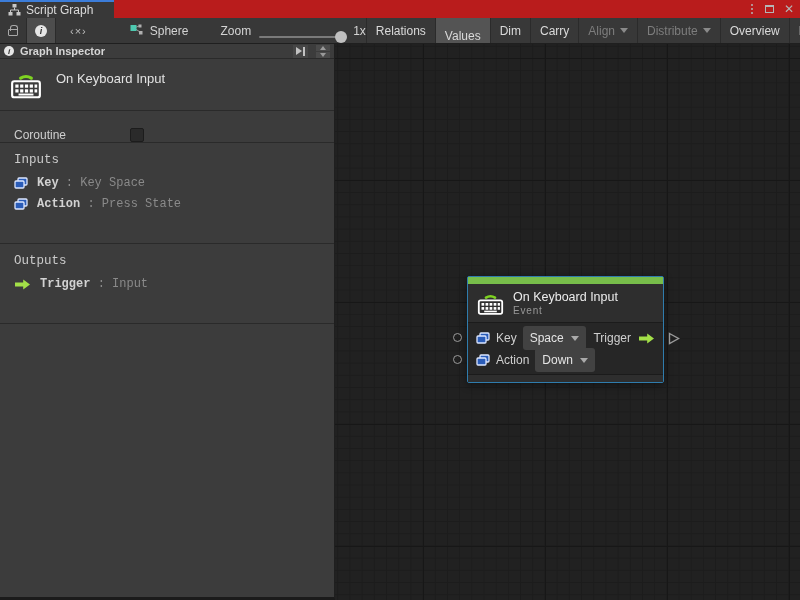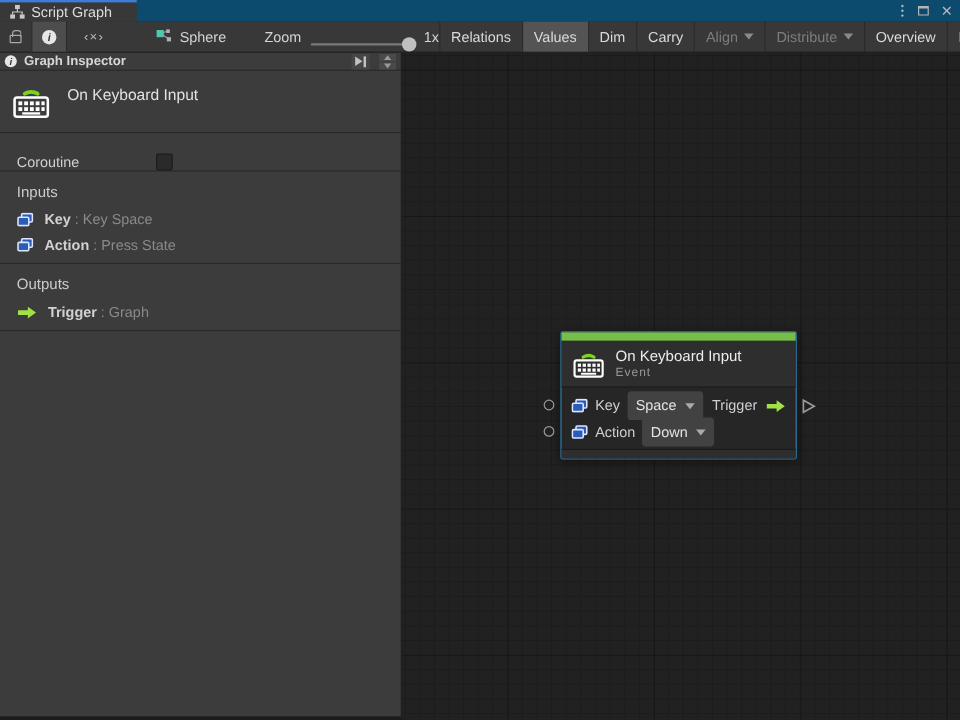--- a/index.html
+++ b/index.html
@@ -1,21 +1,21 @@
 <!DOCTYPE html>
 <html><head>
 <meta charset="utf-8">
 <style>
   * { box-sizing: border-box; margin: 0; padding: 0; }
   html,body { width:800px; height:600px; overflow:hidden; background:#202020;
               font-family:"Liberation Sans", sans-serif; }
   .window { position:relative; width:800px; height:600px; background:#242424; }
 
   
-  .tabbar { position:absolute; left:0; top:0; width:800px; height:18px; background:#0c4a6e; }
+  .tabbar { position:absolute; left:0; top:0; width:800px; height:18px; background:#b91c1c; }
   .tab { position:absolute; left:0; top:0; height:18px; width:114px; background:#383838;
          border-top:2px solid #3c7dd9; display:flex; align-items:center; gap:5px; padding:0 8px; }
   .tab-label { color:#dcdcdc; font-size:12px; white-space:nowrap; }
   .win-controls { position:absolute; right:6px; top:0; height:18px; display:flex; align-items:center; gap:10px; }
   .menu-dots { display:flex; flex-direction:column; gap:2px; padding:2px; }
   .menu-dots i { width:2px; height:2px; background:#b5b5b5; border-radius:50%; }
   .max-box { width:9px; height:8px; border:1px solid #b5b5b5; border-top-width:2px; }
   .close-x { color:#b5b5b5; font-size:12px; line-height:10px; }
 
   
@@ -31,21 +31,21 @@
                  font-size:9px; font-weight:bold; display:flex; align-items:center; justify-content:center; font-style:italic; }
   .code-glyph { color:#bdbdbd; font-size:11px; letter-spacing:1px; padding:0 14px; }
   .sphere-group { display:flex; align-items:center; gap:6px; margin-left:28px; }
   .sphere-svg { display:block; }
   .zoom-group { display:flex; align-items:flex-end; margin-left:32px; gap:8px; }
   .zoom-track { position:relative; width:86px; height:2px; background:#7a7a7a; border-radius:1px; }
   .zoom-handle { position:absolute; right:-2px; top:-5px; width:12px; height:12px; border-radius:50%; background:#c0c0c0; }
   .tb-right { margin-left:auto; display:flex; height:100%; border-left:1px solid #2b2b2b; }
   .tb-btn { height:100%; display:flex; align-items:center; padding:0 9px; border-right:1px solid #2b2b2b;
             color:#dadada; white-space:nowrap; gap:5px; }
-  .tb-btn.active { background:#545454; }
+  .tb-btn.active { background:#545454;align-items:flex-end; }
   .tb-btn.disabled { color:#7d7d7d; }
   .caret-down { width:0; height:0; border-left:4px solid transparent; border-right:4px solid transparent;
                 border-top:5px solid #8a8a8a; display:inline-block; }
 
   
   .graph { position:absolute; left:0; top:44px; width:800px; height:556px; background-color:#212121;
     background-image:
       linear-gradient(#171717 1px, transparent 1px),
       linear-gradient(90deg, #171717 1px, transparent 1px),
       linear-gradient(#1c1c1c 1px, transparent 1px),
@@ -66,21 +66,21 @@
   .dock-icon .bar { width:2px; height:9px; background:#c2c2c2; }
   .scrubber { display:flex; flex-direction:column; gap:1px; margin-left:2px; }
   .scrub-btn { width:14px; height:6px; background:#4a4a4a; display:flex; align-items:center; justify-content:center; }
   .tri-up { width:0; height:0; border-left:3px solid transparent; border-right:3px solid transparent; border-bottom:4px solid #9a9a9a; }
   .tri-dn { width:0; height:0; border-left:3px solid transparent; border-right:3px solid transparent; border-top:4px solid #9a9a9a; }
 
   .unit-header { height:52px; border-bottom:1px solid #2a2a2a; display:flex; align-items:center; gap:14px; padding:0 10px; }
   .unit-title { font-size:13px; color:#e2e2e2; align-self:flex-start; margin-top:12px; }
   .coroutine-row { height:32px; border-bottom:1px solid #2a2a2a; position:relative; display:flex; align-items:flex-end; padding:0 14px; }
   .checkbox { position:absolute; left:130px; width:14px; height:14px; background:#2a2a2a; border:1px solid #1c1c1c; border-radius:2px; }
-  .insp-section { border-bottom:1px solid #2a2a2a; padding:6px 0 4px; }
+  .insp-section { border-bottom:1px solid #2a2a2a; padding:6px 0 28px;font-family:Liberation Mono, monospace; }
   .section-header { padding:4px 14px 6px; color:#cbcbcb; font-size:12.5px; }
   .port-row { display:flex; align-items:center; gap:9px; padding:3px 14px 4px; }
   .port-name { font-weight:bold; color:#d2d2d2; }
   .port-type { color:#8a8a8a; }
   .insp-rest { height:280px; }
 
   
   .node { position:absolute; left:467px; top:232px; width:197px; border:1px solid #2f7cad;
           background:#262626; border-radius:2px; box-shadow:0 2px 8px rgba(0,0,0,.45); font-size:12px; }
   .node-green { height:7px; background:#77bd4a; }
@@ -313,20 +313,20 @@
       </div>
     </div>
 
     <div class="insp-section">
       <div class="section-header">Outputs</div>
       <div class="port-row">
         <svg width="17" height="11" viewBox="0 0 17 11">
           <path d="M1 3.6 h8.2 V0.6 L16 5.5 L9.2 10.4 V7.4 H1 z" fill="#a3e048"></path>
         </svg>
         <span><span class="port-name">Trigger</span>
-        <span class="port-type"> <span>:</span> <span>Graph</span></span></span>
+        <span class="port-type"> <span>:</span> <span>Input</span></span></span>
       </div>
     </div>
 
     <div class="insp-rest"></div>
   </div>
 
 </div>
 
 </body></html>

